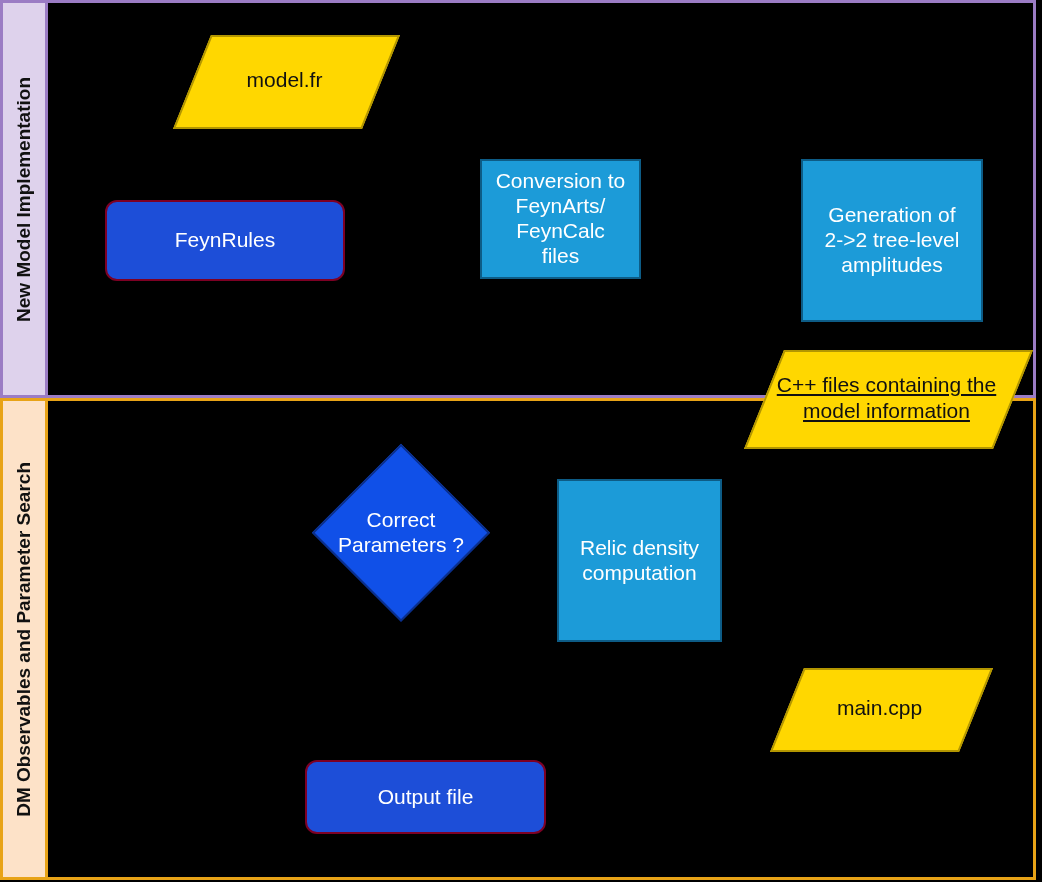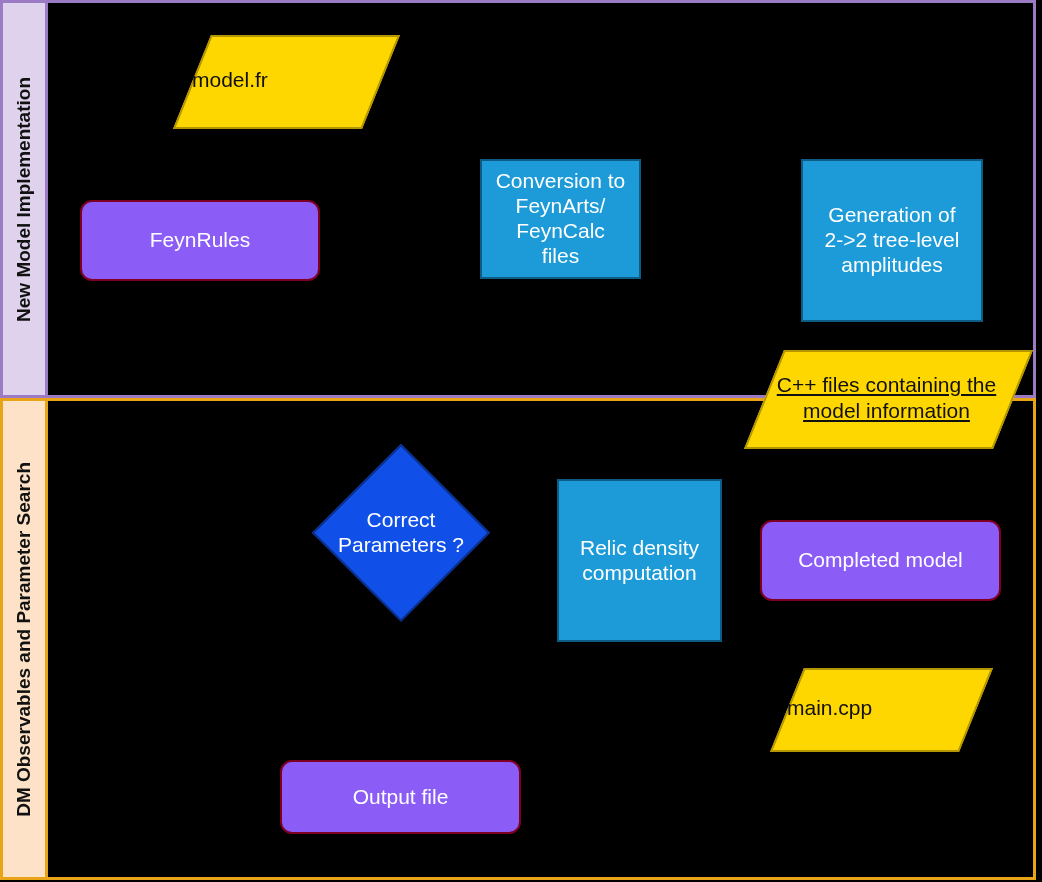--- a/index.html
+++ b/index.html
@@ -80,41 +80,42 @@
     line-height: 1.18;
   }
   .shape .txt {
     position: relative;
     z-index: 2;
     white-space: pre-line;
   }
 
   
   .redbox {
-    background: #8b5cf6;
+    background: #1d4ed8;
     border: 2px solid #7d0024;
     border-radius: 12px;
     color: #ffffff;
     font-size: 21px;
+    margin-left: 25px;
   }
 
   
   .bluebox {
     background: #1c9bd8;
     border: 2px solid #0d5c86;
     color: #ffffff;
     font-size: 21px;
   }
 
   
   .paraWrap {
     position: absolute;
     display: flex;
     align-items: center;
-    justify-content: flex-start;
+    justify-content: center;
     text-align: center;
     line-height: 1.2;
     color: #111111;
     font-size: 21px;
   }
   .paraWrap .skew {
     position: absolute;
     left: 0;
     top: 0;
     width: 100%;
@@ -200,23 +201,20 @@
     <div class="txt" style="position:relative; z-index:2;">Correct
 Parameters
 ?</div>
   </div>
 
   <div class="shape bluebox" style="left:557px; top:479px; width:165px; height:163px;">
     <div class="txt">Relic density
 computation</div>
   </div>
 
-  <div class="shape redbox" style="left:760px; top:520px; width:241px; height:81px;">
-    <div class="txt">Completed model</div>
-  </div>
 
   <div class="paraWrap" style="left:787px; top:668px; width:185px; height:80px;">
     <div class="skew"></div>
     <div class="txt" style="position:relative; z-index:2;">main.cpp</div>
   </div>
 
   <div class="shape redbox" style="left:280px; top:760px; width:241px; height:74px;">
     <div class="txt">Output file</div>
   </div>
 

